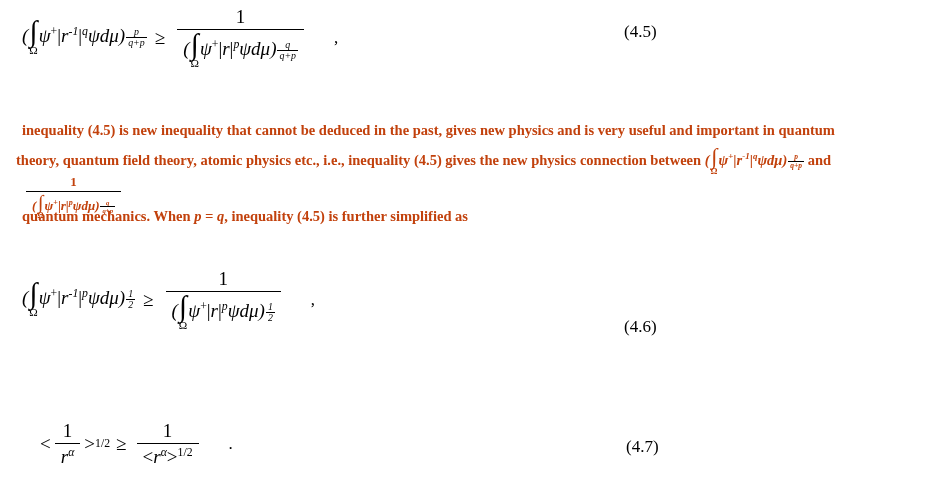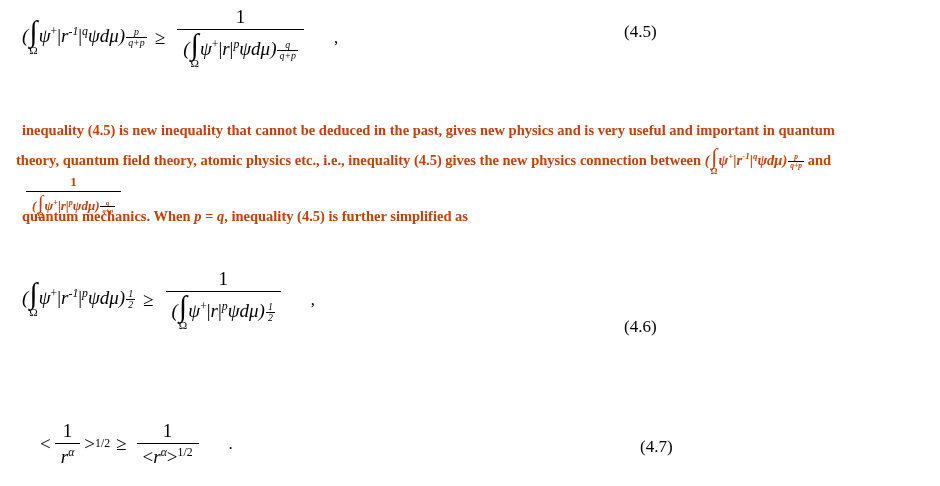--- a/index.html
+++ b/index.html
@@ -229,15 +229,15 @@
       <span class="up">&gt;</span>
         <span class="sup up">1/2</span>
     </span>
     <span class="eq-body up" style="margin:0 6px;">≥</span>
     <span class="frac eq-body">
       <span class="num up">1</span>
       <span class="den math"><span class="up">&lt;</span><span>r</span><span class="sup">α</span><span class="up">&gt;</span><span class="sup up">1/2</span></span>
     </span>
     <span class="comma">.</span>
   </div>
-  <div class="eq-num" style="left:640px; top:437px;">(4.7)</div>
+  <div class="eq-num" style="left:626px; top:437px;">(4.7)</div>
 
 </div>
 
 </body></html>

